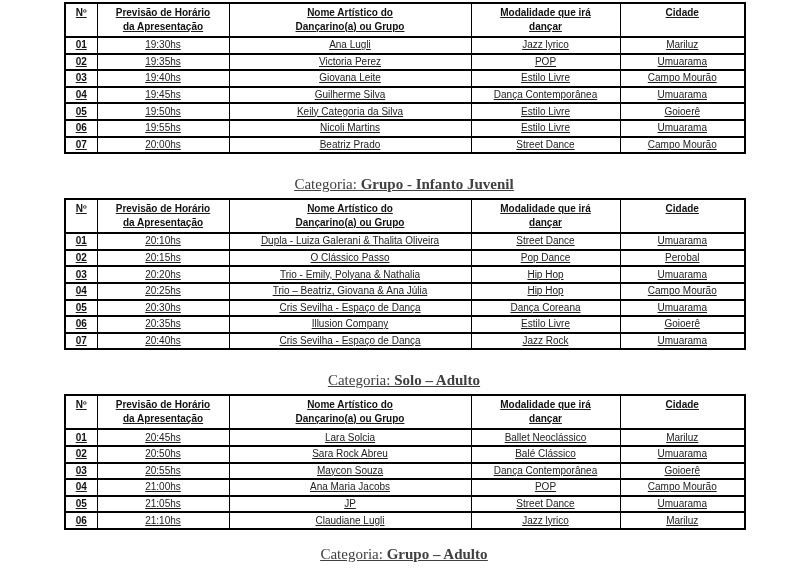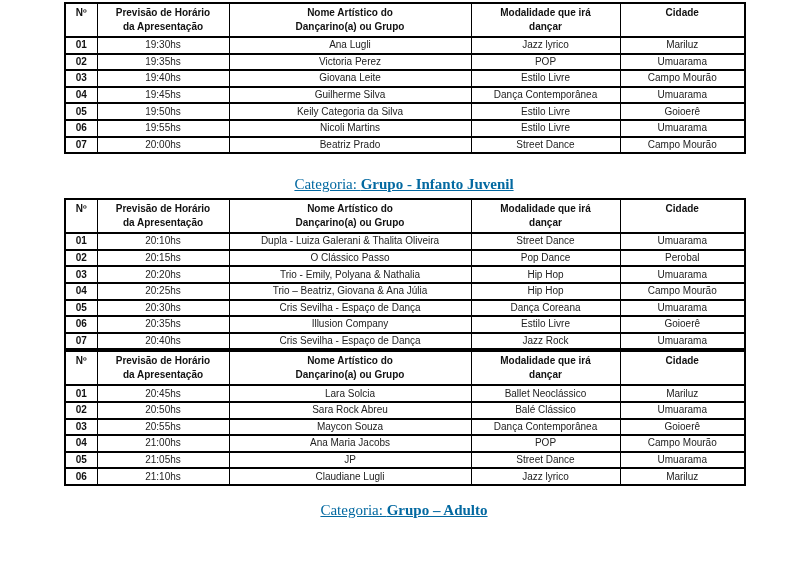--- a/index.html
+++ b/index.html
@@ -6,20 +6,21 @@
   .page {
     position: relative;
     width: 800px;
     height: 580px;
     background: #ffffff;
     box-sizing: border-box;
     padding: 2px 56px 0 64px;
     font-family: "Liberation Sans", "DejaVu Sans", sans-serif;
     color: #1c1c1c;
     overflow: hidden;
+    text-decoration: underline;
   }
   table.sched-table {
     border-collapse: collapse;
     table-layout: fixed;
     width: 680px;
     border: 2px solid #000;
     background: #fff;
   }
   table.sched-table col.c-num      { width: 32px; }
   table.sched-table col.c-time     { width: 132px; }
@@ -52,21 +53,21 @@
     padding: 0 2px;
     color: #222;
   }
   table.sched-table td.cell-num { font-weight: bold; color: #111; }
   .category-heading {
     text-align: center;
     font-family: "Liberation Serif", "DejaVu Serif", serif;
     font-size: 15px;
     line-height: 19px;
     margin: 21px 0 4px 0;
-    color: #0369a1;
+    color: #404040;
   }
   .category-heading .underline-wrap { text-decoration: underline; }
   .category-heading .cat-name { font-weight: bold; }
   .category-heading.last { margin-top: 15px; }
 </style>
 </head>
 <body>
 
 <div class="page">
   <div id="doc-body">
@@ -228,20 +229,21 @@
           </tr>
           <tr>
             <td class="cell-num">07</td>
             <td class="cell-time">20:40hs</td>
             <td class="cell-name">Cris Sevilha - Espaço de Dança</td>
             <td class="cell-modality">Jazz Rock</td>
             <td class="cell-city">Umuarama</td>
           </tr>
         </tbody>
       </table>
+      <div class="category-heading"><span class="underline-wrap"><span>Categoria: </span><span class="cat-name">Solo – Adulto</span></span></div>
       <table class="sched-table">
         <colgroup>
           <col class="c-num">
           <col class="c-time">
           <col class="c-name">
           <col class="c-modality">
           <col class="c-city">
         </colgroup>
         <thead>
           <tr>

